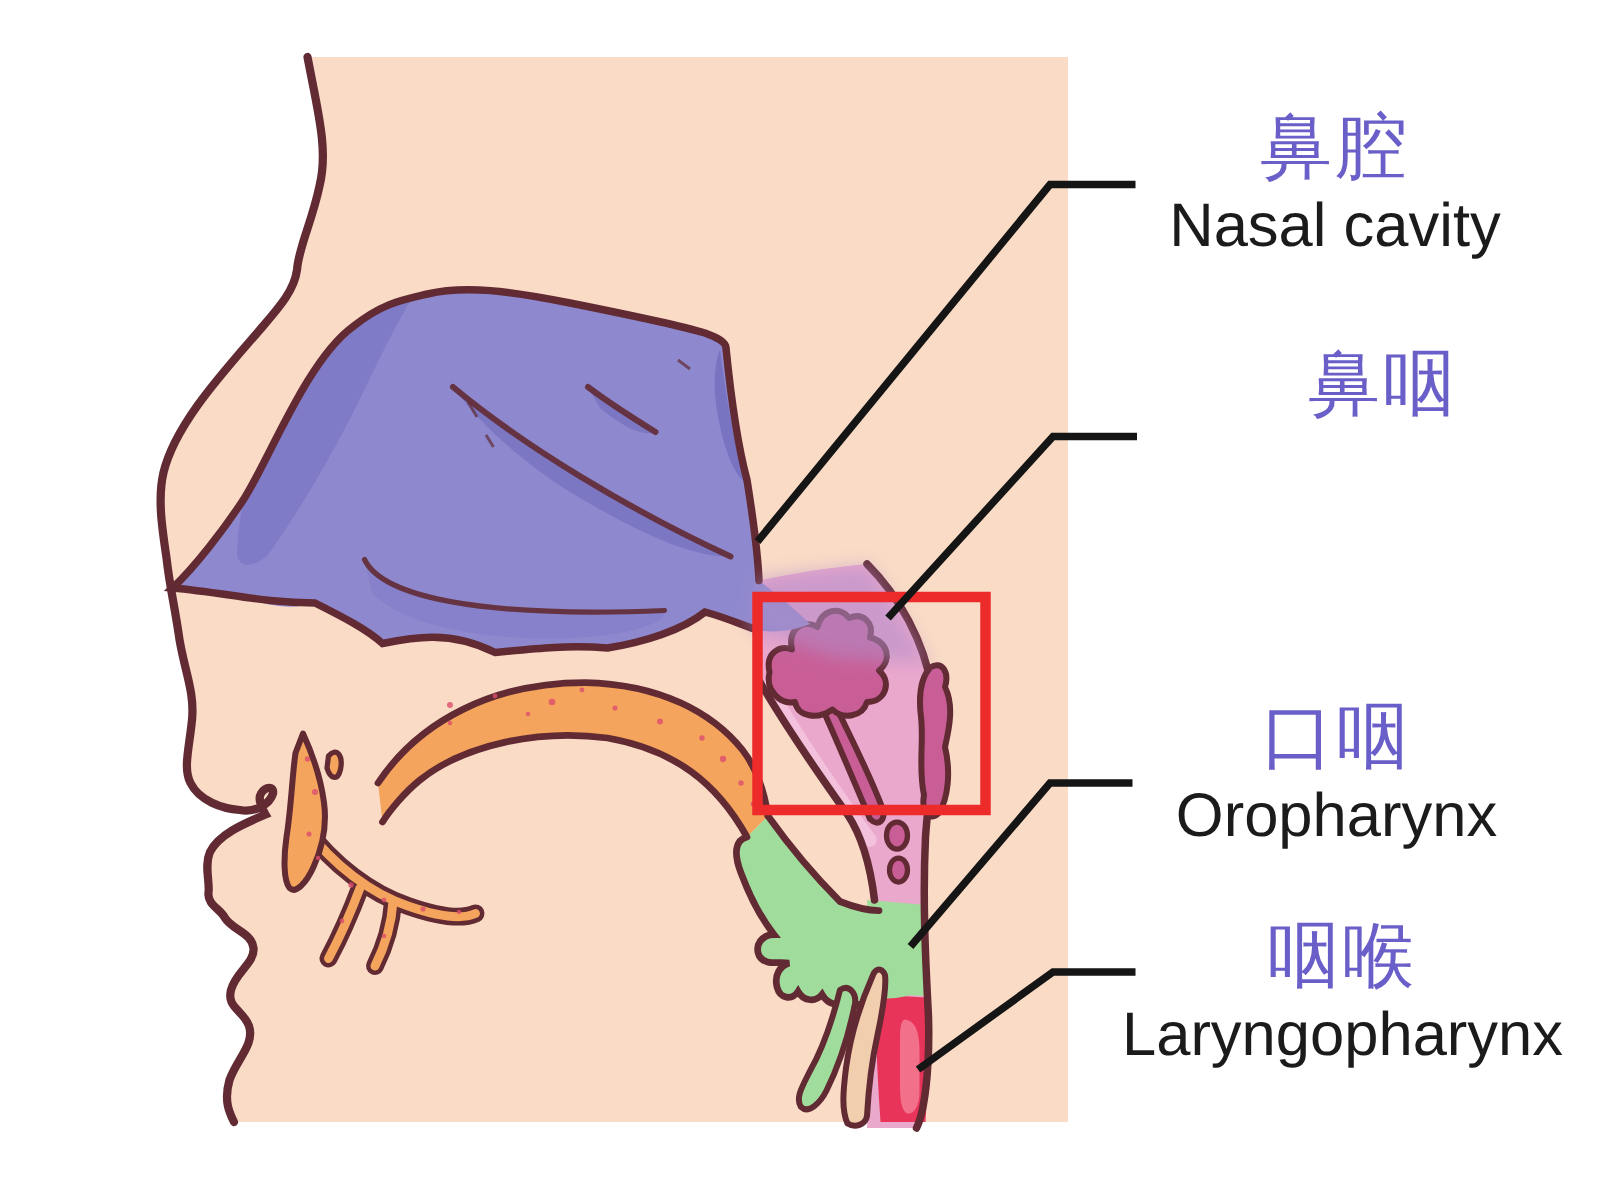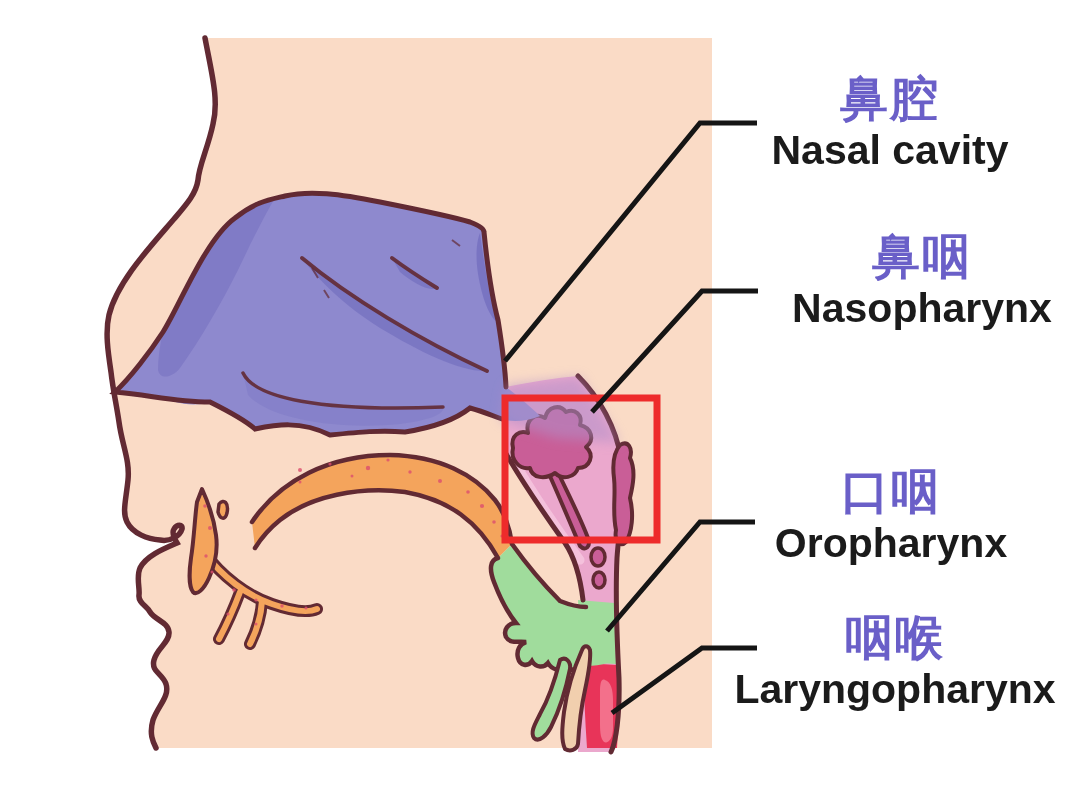--- a/index.html
+++ b/index.html
@@ -14,29 +14,29 @@
   .label{
     position:absolute;
     transform:translateX(-50%);
     text-align:center;
     line-height:1.06;
     white-space:nowrap;
   }
   .label .zh{
     display:block;
     font-size:48px;
-    font-weight:700;
+    font-weight:400;
     letter-spacing:2px;
     color:var(--label-zh,#6a5fc8);
   }
   .label .en{
     display:block;
     margin-top:4px;
     font-size:41px;
-    font-weight:700;
+    font-weight:400;
     color:var(--label-en,#1b1b1b);
   }
 </style>
 </head>
 <body>
 
 <div class="stage">
 
   <svg width="1080" height="787" viewBox="0 0 1080 787">
     <defs>
@@ -275,21 +275,20 @@
       <path d="M 757,648 L 702,648 L 612,713"></path>
     </g>
   </svg>
 
   <div class="label" style="left:890px;top:74px">
     <span class="zh">鼻腔</span>
     <span class="en">Nasal cavity</span>
   </div>
   <div class="label" style="left:922px;top:232px">
     <span class="zh">鼻咽</span>
-    <span class="en">Nasopharynx</span>
   </div>
   <div class="label" style="left:895px;top:613px">
     <span class="zh">咽喉</span>
     <span class="en">Laryngopharynx</span>
   </div>
   <div class="label" style="left:891px;top:467px">
     <span class="zh">口咽</span>
     <span class="en">Oropharynx</span>
   </div>
 </div>

